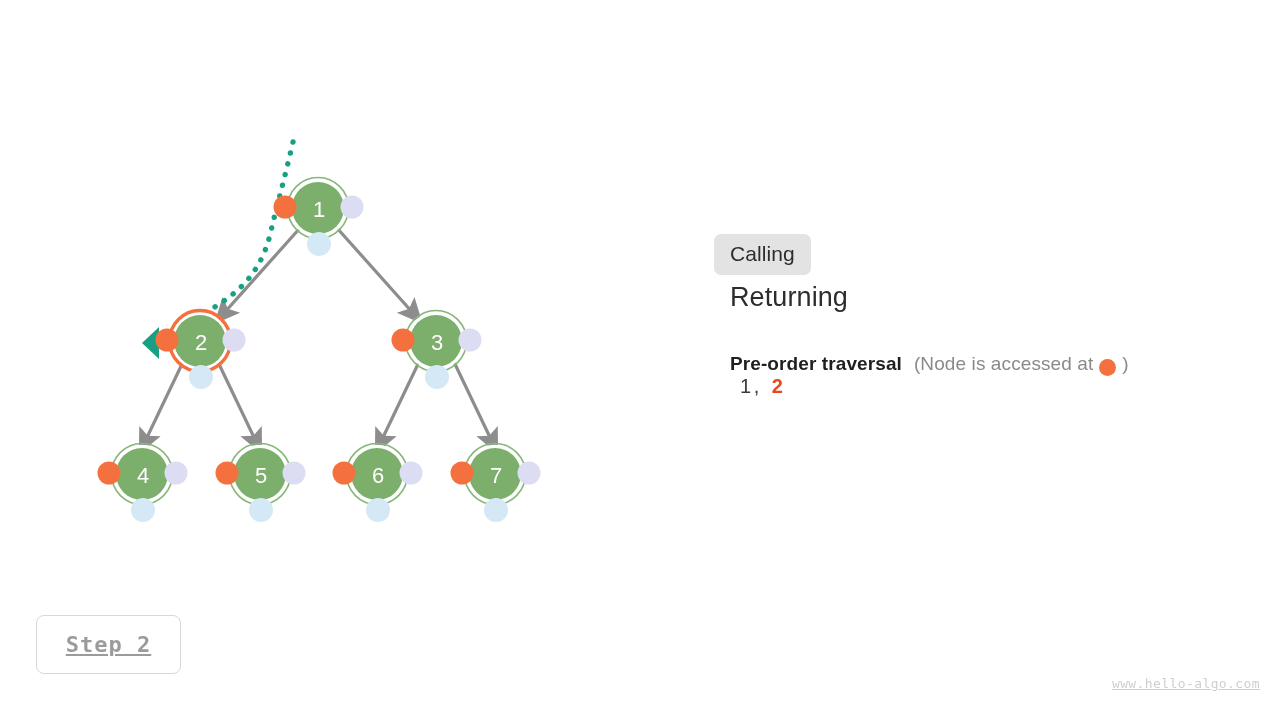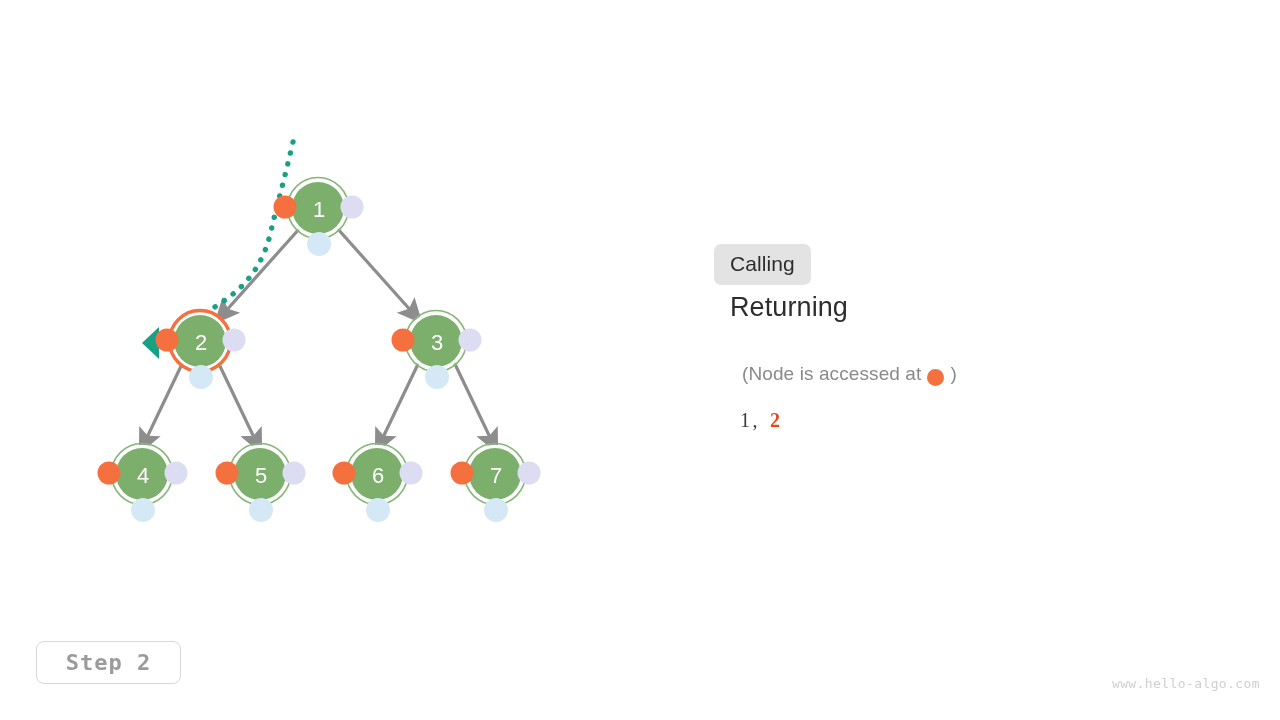--- a/index.html
+++ b/index.html
@@ -23,21 +23,21 @@
     left: 0;
     top: 0;
     width: 640px;
     height: 600px;
   }
 
   
   #info-panel {
     position: absolute;
     left: 714px;
-    top: 244px;
+    top: 234px;
     width: 540px;
   }
 
   .state-badge {
     display: inline-block;
     background: #e3e3e3;
     color: #2d2d2d;
     font-size: 21px;
     line-height: 1;
     padding: 9px 16px 11px 16px;
@@ -82,64 +82,64 @@
     position: relative;
     top: 3px;
   }
   #legend-paren {
     font-size: 19px;
     color: #8a8a8a;
     margin-left: 2px;
   }
 
   #sequence-row {
-    margin-top: 24px;
     margin-left: 26px;
     font-size: 20px;
     color: #3a3a3a;
     letter-spacing: .5px;
-    font-family: Liberation Serif, serif;
   }
   #sequence-row .seq-item { margin-right: 2px; }
   #sequence-row .seq-sep  { margin-right: 12px; color: #3a3a3a; }
   #sequence-row .seq-item.active {
     color: #e8491a;
     font-weight: bold;
   }
 
   
   #step-badge {
     position: absolute;
     left: 36px;
-    top: 641px;
+    top: 615px;
     width: 145px;
-    height: 43px;
+    height: 59px;
     border: 1px solid #d8d8d8;
     border-radius: 8px;
     display: flex;
     align-items: center;
     justify-content: center;
     font-family: "DejaVu Sans Mono", monospace;
     font-size: 22px;
     font-weight: bold;
     color: #9b9b9b;
     letter-spacing: 1px;
     background: #fff;
     box-sizing: border-box;
+    text-decoration: underline;
   }
 
   
   #watermark {
     position: absolute;
     right: 20px;
     top: 676px;
     font-family: "DejaVu Sans Mono", monospace;
     font-size: 13px;
     color: #cfcfcf;
     letter-spacing: .4px;
+    text-decoration: underline;
   }
 </style>
 </head>
 <body>
 
 <svg id="tree-canvas" viewBox="0 0 640 600" xmlns="http://www.w3.org/2000/svg">
 
   <defs>
     <marker id="arrowGray" markerWidth="9" markerHeight="9" refX="7.2" refY="4.5" orient="auto" markerUnits="strokeWidth">
       <path d="M0,0.8 L8,4.5 L0,8.2 L1.6,4.5 Z" fill="#8d8d8d"></path>
@@ -229,20 +229,21 @@
 </svg>
 
 <div id="info-panel">
 
   <div>
     <div class="state-badge">Calling</div>
     <div class="state-plain">Returning</div>
   </div>
 
   <div id="legend-row">
+    <span id="legend-title">Pre-order traversal</span>
     <span id="legend-note">(Node is accessed at</span>
     <span class="legend-dot"></span>
     <span id="legend-paren">)</span>
   </div>
 
   <div id="sequence-row"><span class="seq-item">1</span><span class="seq-sep">,</span><span class="seq-item active">2</span></div>
 </div>
 
 <div id="step-badge">Step 2</div>
 

